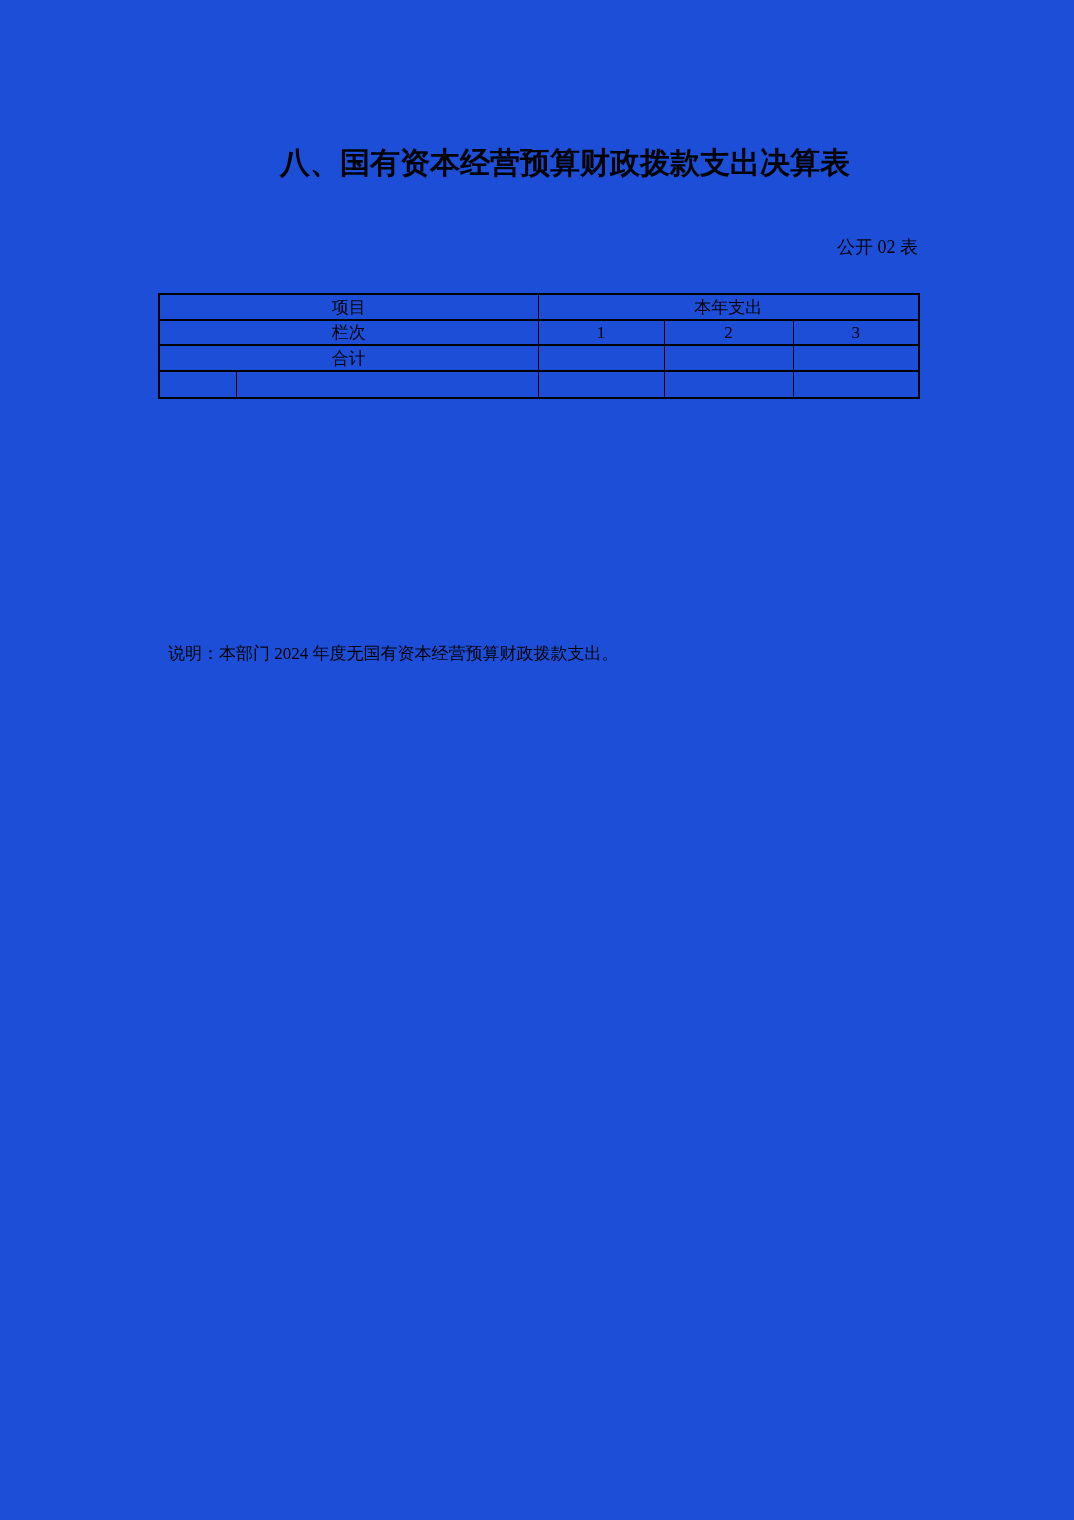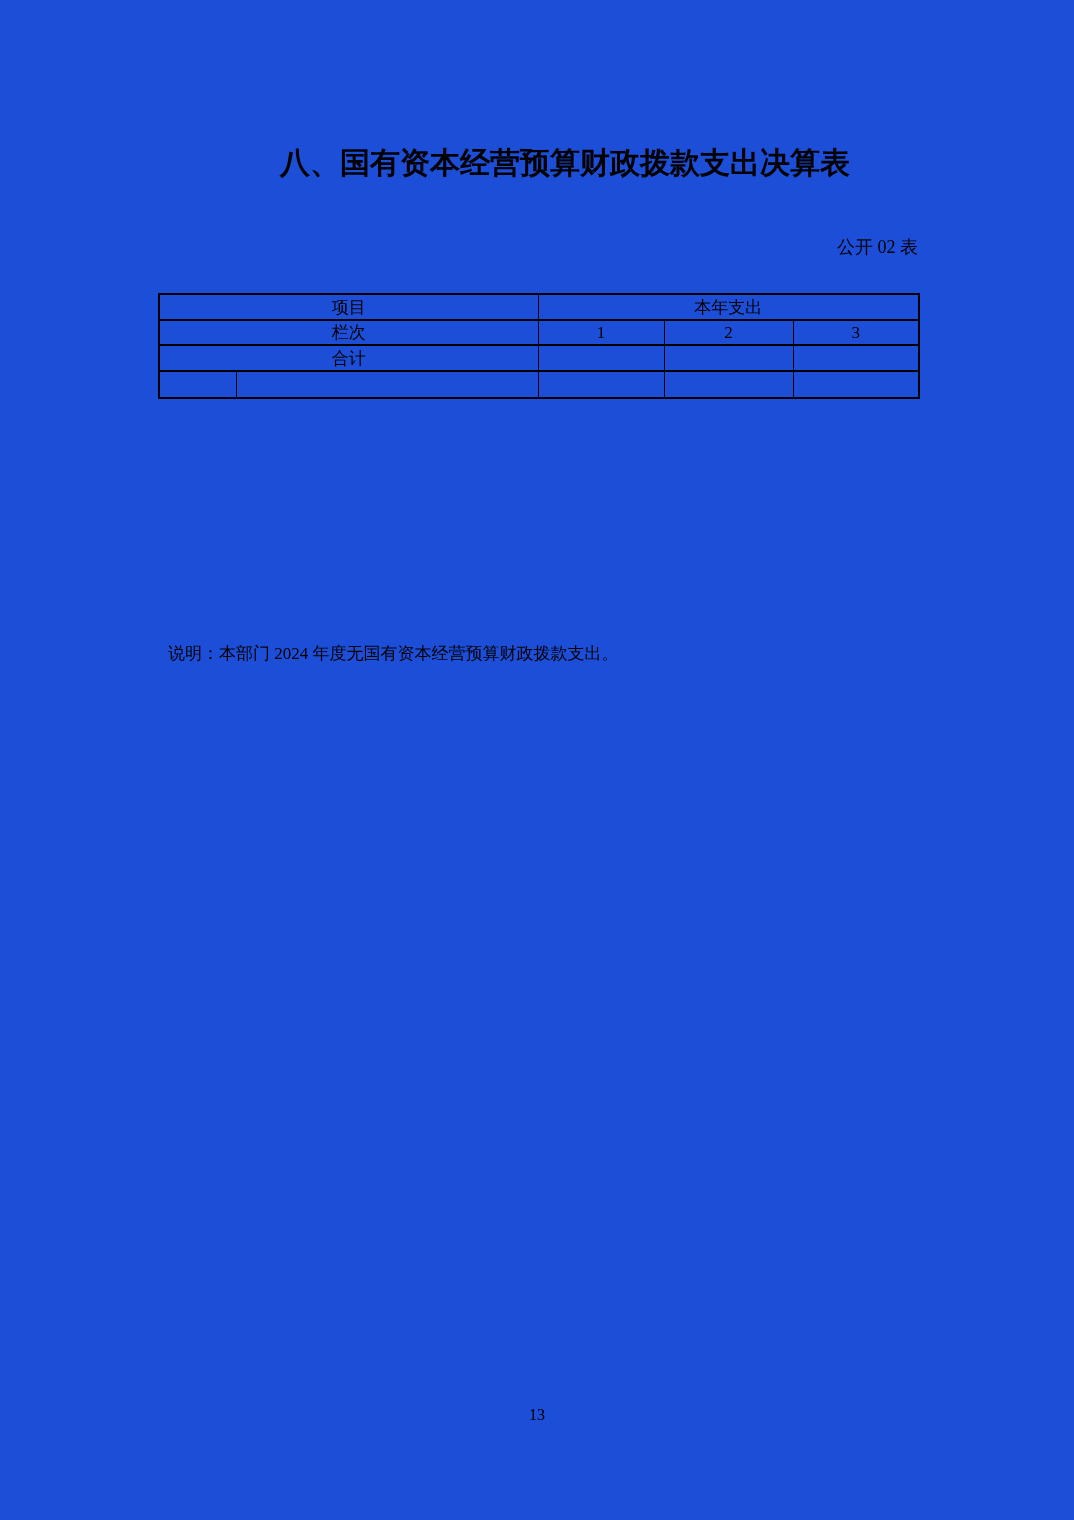--- a/index.html
+++ b/index.html
@@ -133,15 +133,14 @@
         <td></td>
         <td></td>
         <td></td>
         <td></td>
       </tr>
     </tbody>
   </table>
 
   <div class="note note-2">说明：本部门 2024 年度无国有资本经营预算财政拨款支出。</div>
 
-  <div class="page-number">13</div>
 
 </div>
 
 </body></html>

